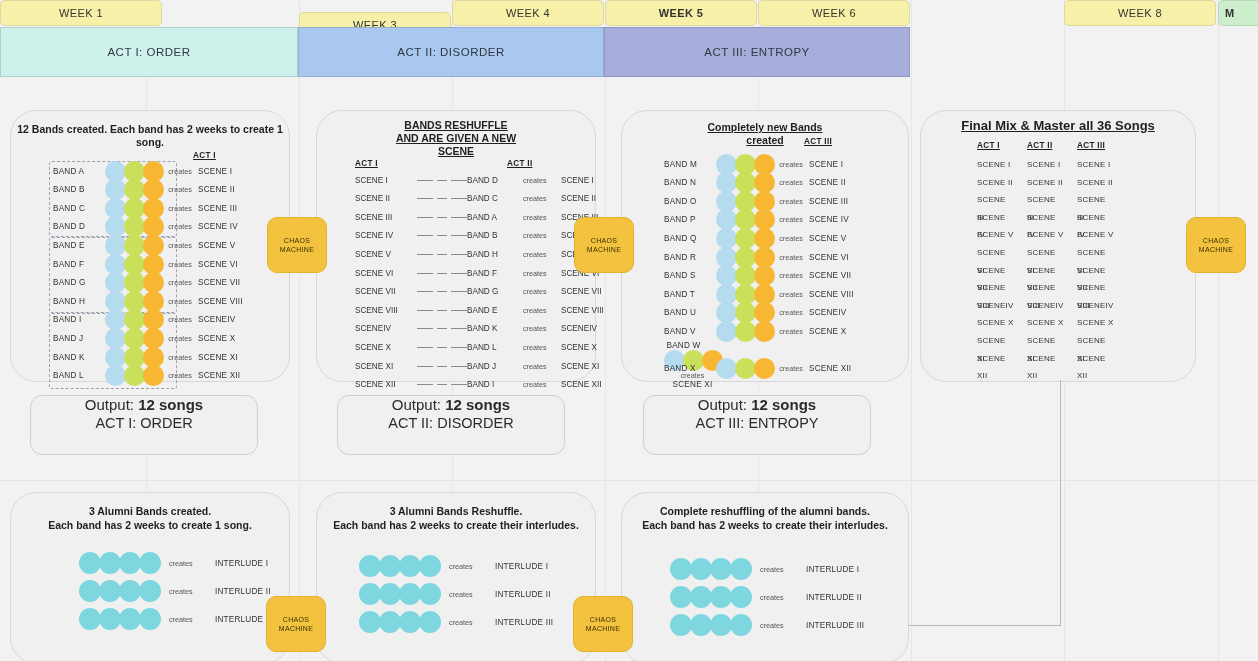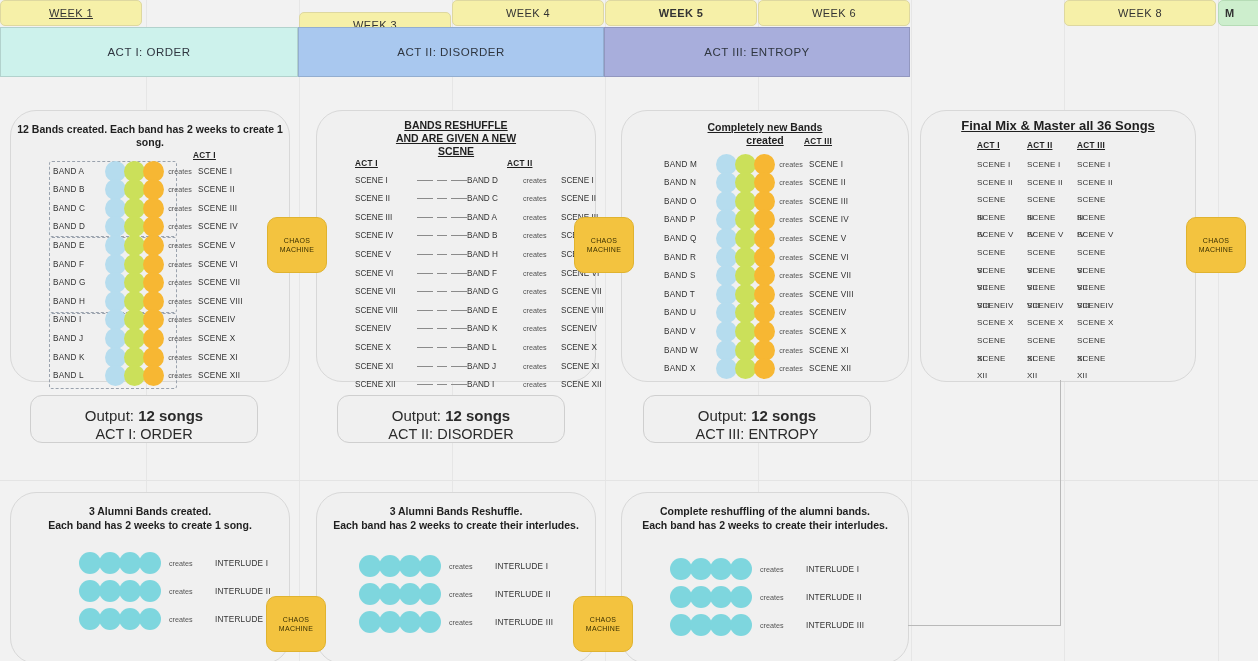--- a/index.html
+++ b/index.html
@@ -100,23 +100,23 @@
   .chaos {
     position:absolute; width:60px; height:56px;
     background:#f3c33f; border:1px solid #e0b32f; border-radius:10px;
     display:flex; flex-direction:column; align-items:center; justify-content:center;
     font-size:7px; color:#3a3000; line-height:9px; letter-spacing:.3px;
     text-align:center;
   }
 
   
   .output {
-    position:absolute; height:48px;
+    position:absolute; height:60px;
     background:#f0f0f0; border:1px solid #cfcfcf; border-radius:12px;
-    display:flex; flex-direction:column; align-items:center; justify-content:flex-end;
+    display:flex; flex-direction:column; align-items:center; justify-content:flex-start;
   }
   .output .l1 { font-size:15px; color:#2b2b2b; }
   .output .l1 b { font-weight:bold; }
   .output .l2 { font-size:14.5px; color:#2b2b2b; margin-top:2px; }
 
   
   .conn { position:absolute; background:#b9b9b9; }
 </style>
 </head>
 <body>
@@ -129,21 +129,21 @@
       <div class="grid-v" style="left: 452px;"></div>
       <div class="grid-v" style="left: 605px;"></div>
       <div class="grid-v" style="left: 758px;"></div>
       <div class="grid-v" style="left: 911px;"></div>
       <div class="grid-v" style="left: 1064px;"></div>
       <div class="grid-v" style="left: 1218px;"></div>
       <div class="grid-h" style="top: 480px;"></div>
     </div>
 
   <div class="week-row" id="week-row">
-      <div class="week-cell" style="left: 0px; width: 142px; text-decoration: underline;">
+      <div class="week-cell" style="left: 0px; width: 162px;">
         <span>WEEK 1</span>
       </div>
       <div class="week-cell" style="left: 299px; width: 152px; margin-top: 12px;">
         <span>WEEK 3</span>
       </div>
       <div class="week-cell" style="left: 452px; width: 152px;">
         <span>WEEK 4</span>
       </div>
       <div class="week-cell" style="left: 605px; width: 152px; font-weight: bold;">
         <span>WEEK 5</span>
@@ -565,21 +565,21 @@
         <div class="band-row" style="top: 167.4px;">
           <span class="band-name">BAND V</span>
           <span class="dots">
             <span class="dot blue"></span>
             <span class="dot green"></span>
             <span class="dot orange"></span>
           </span>
           <span class="creates">creates</span>
           <span class="scene">SCENE X</span>
         </div>
-        <div class="band-row" style="top: 186px;">
+        <div class="band-row" style="top: 186px; flex-direction: column;">
           <span class="band-name">BAND W</span>
           <span class="dots">
             <span class="dot blue"></span>
             <span class="dot green"></span>
             <span class="dot orange"></span>
           </span>
           <span class="creates">creates</span>
           <span class="scene">SCENE XI</span>
         </div>
         <div class="band-row" style="top: 204.6px;">

